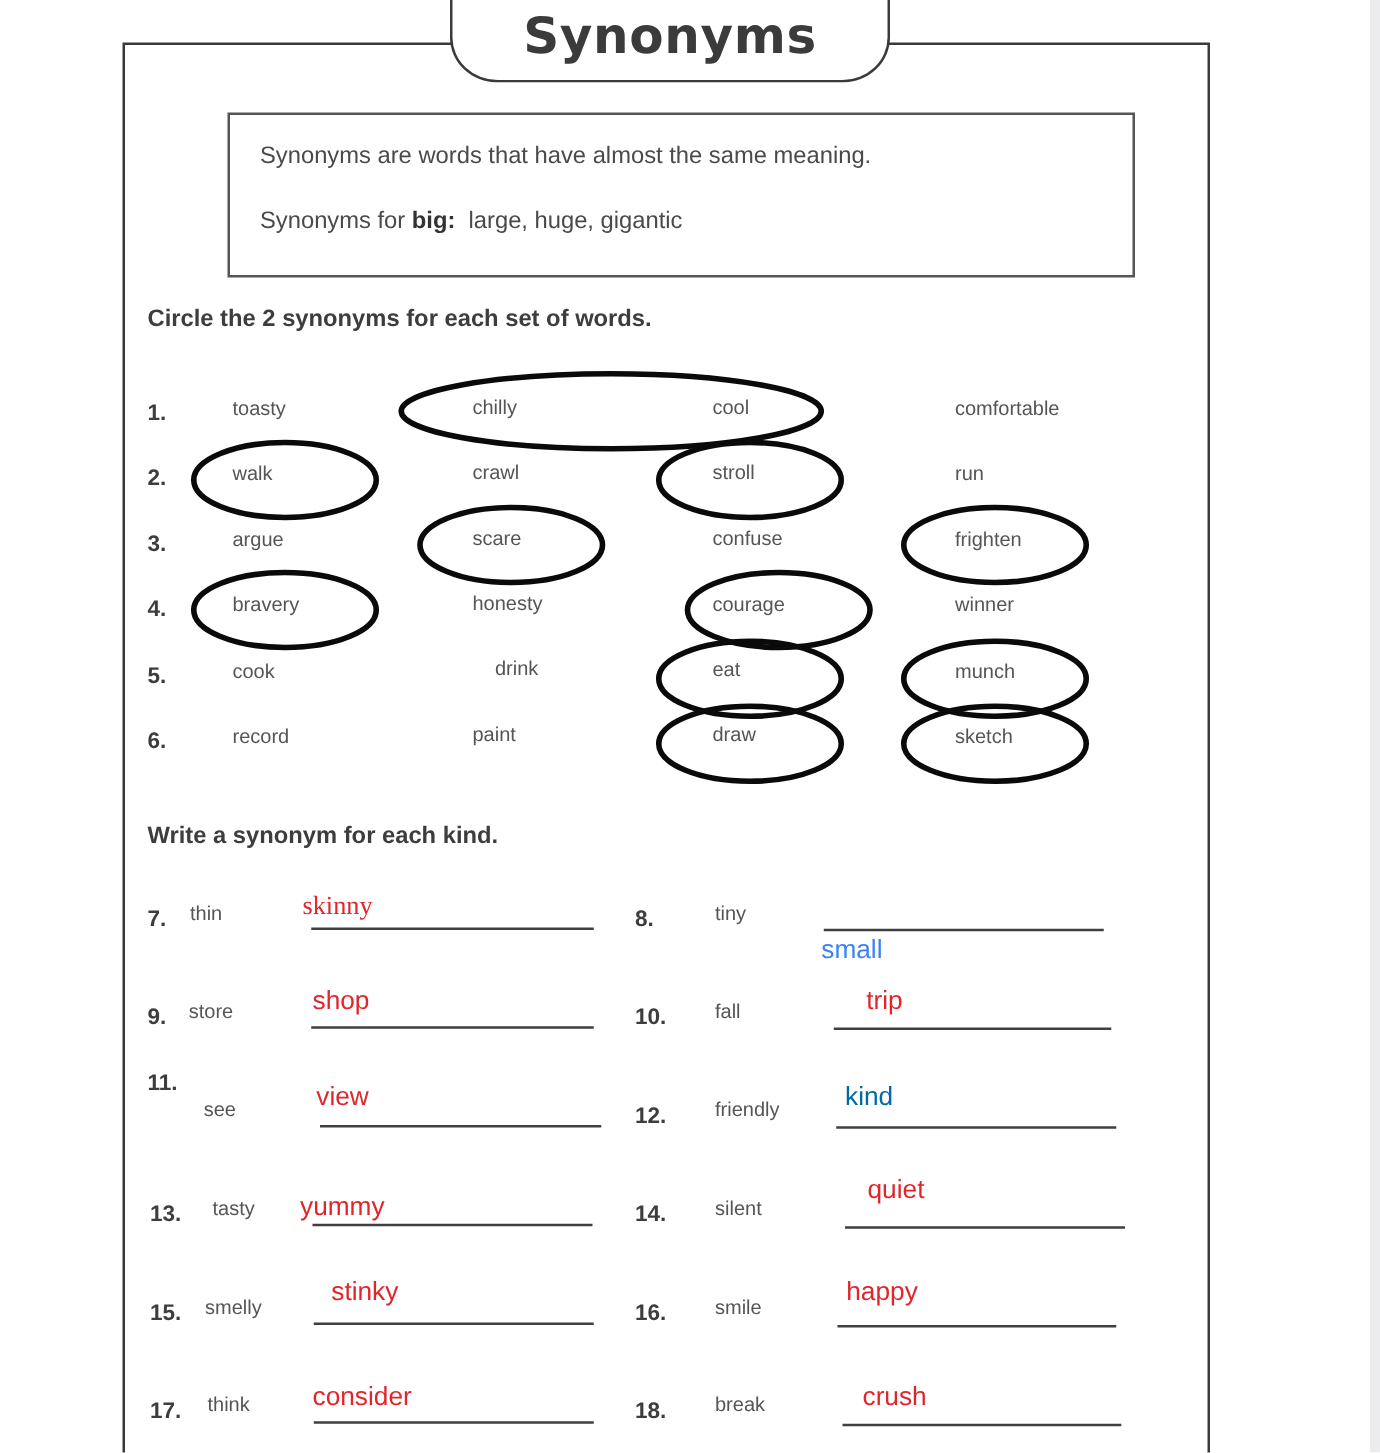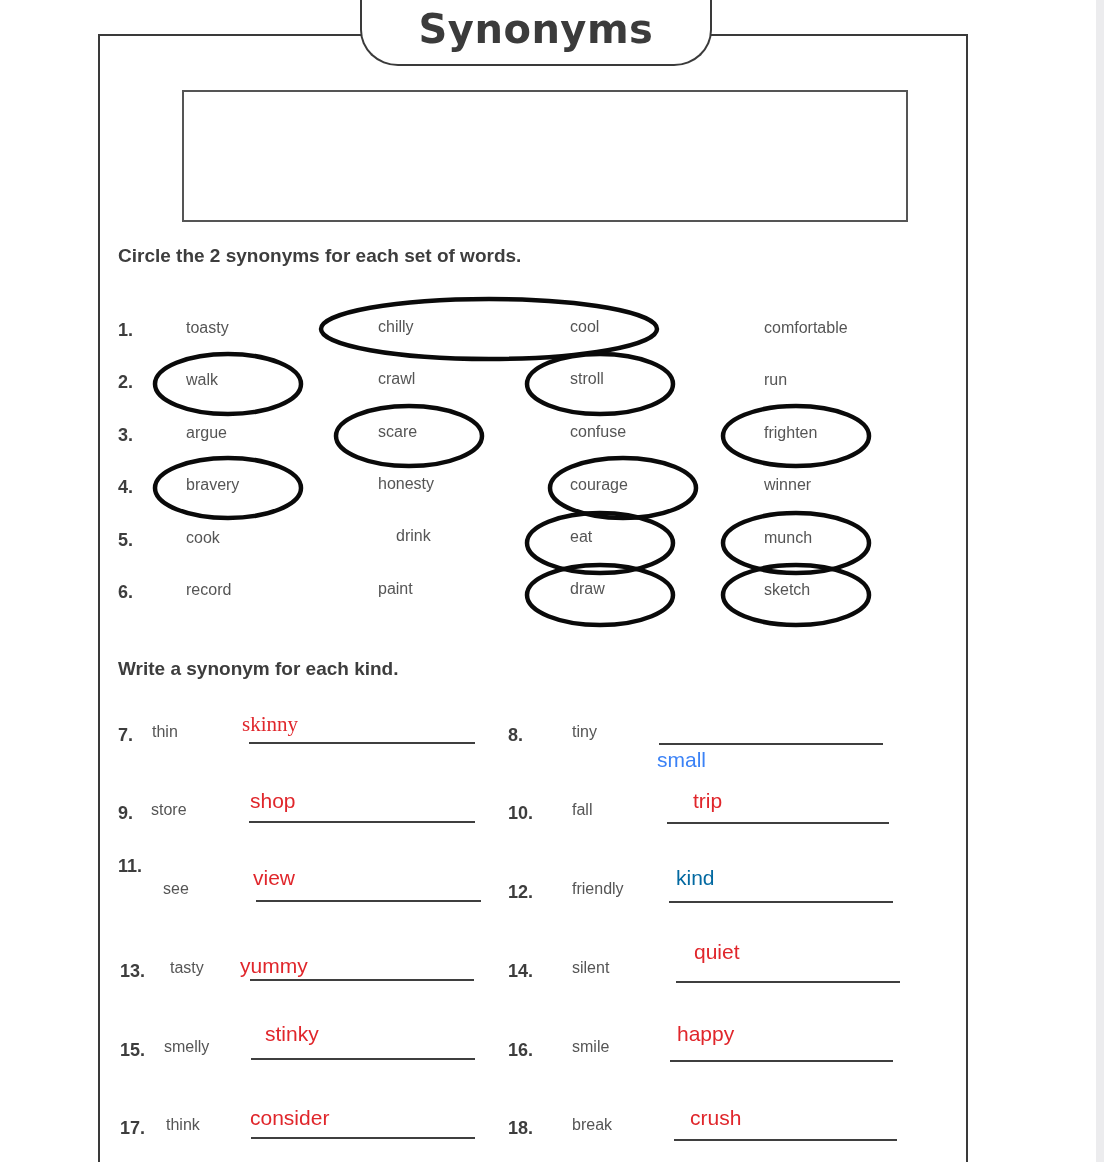--- a/index.html
+++ b/index.html
@@ -71,20 +71,22 @@
 
 <div class="right-strip"></div>
 
 <div class="frame"></div>
 
 <div class="title-tab">
   <span class="title-text">Synonyms</span>
 </div>
 
 <div class="def-box">
+  <div class="def-line" style="top:22px;">Synonyms are words that have almost the same meaning.</div>
+  <div class="def-line" style="top:74px;"><span>Synonyms for </span><b>big:</b><span style="white-space:pre">  large, huge, gigantic</span></div>
 </div>
 
 <div class="instruction" style="top:245px;">Circle the 2 synonyms for each set of words.</div>
 
 <div>
   <div>
     <span class="num" style="left:118px;top:320px;">1.</span>
     <span class="word" style="left:186px;top:319px;">toasty</span>
     <span class="word" style="left:378px;top:318px;">chilly</span>
     <span class="word" style="left:570px;top:318px;">cool</span>

